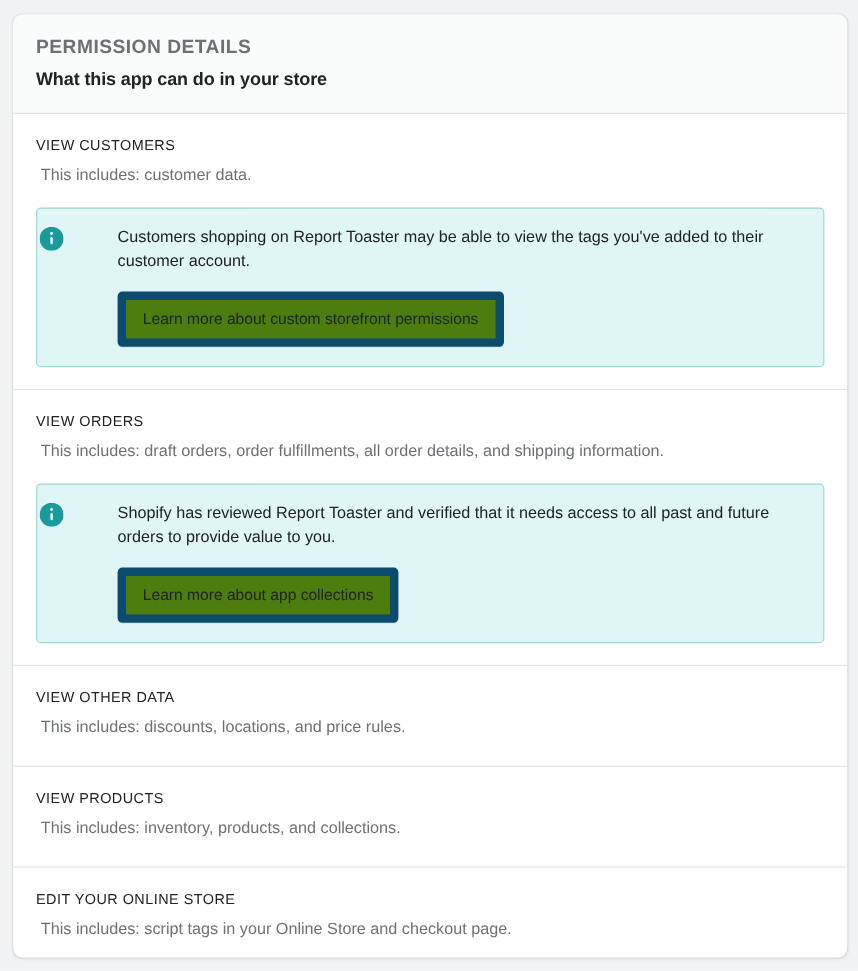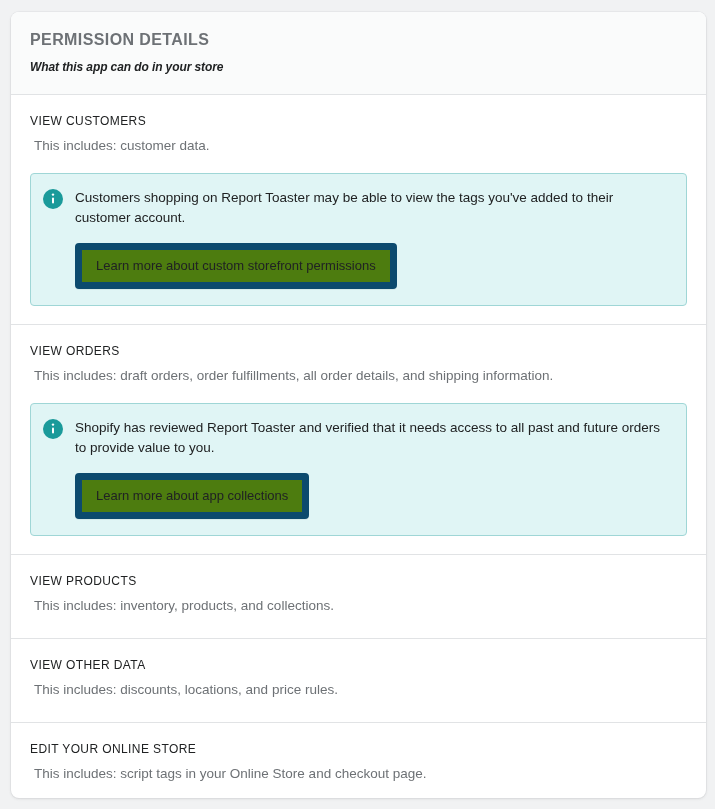--- a/index.html
+++ b/index.html
@@ -39,27 +39,26 @@
     font-size: 16px;
     font-weight: 700;
     letter-spacing: 0.4px;
     color: #6d7175;
     text-transform: uppercase;
     line-height: 16px;
     margin: 0 0 9px 0;
   }
 
   .card-title {
-    font-size: 12px;
+    font-size: 15px;
     font-weight: 700;
     color: #202223;
     line-height: 20px;
     margin: 0;
     letter-spacing: -0.1px;
-    font-style: italic;
   }
 
   .section {
     padding: 18px 19px 18px 19px;
     border-bottom: 1px solid #e1e3e5;
     box-sizing: border-box;
   }
   .section:last-child {
     border-bottom: none;
   }
@@ -79,24 +78,25 @@
     color: #6d7175;
     line-height: 20px;
     margin: 4px;
   }
 
   .banner {
     margin-top: 17px;
     background: #e0f5f5;
     border: 1px solid #9fd6d6;
     border-radius: 4px;
-    padding: 14px 16px 16px 12px;
+    padding: 14px 16px 16px 2px;
     display: flex;
     align-items: flex-start;
     box-sizing: border-box;
+    gap: 33px;
   }
 
   .banner-icon {
     flex: 0 0 auto;
     width: 20px;
     height: 20px;
     margin-right: 12px;
     margin-top: 1px;
   }
   .banner-icon svg { display: block; }
@@ -168,26 +168,26 @@
         <circle cx="10" cy="5.6" r="1.2" fill="#ffffff"></circle>
       </svg>
     </span>
     <div class="banner-body">
       <p class="banner-text">Shopify has reviewed Report Toaster and verified that it needs access to all past and future orders to provide value to you.</p>
       <button type="button" class="banner-button">Learn more about app collections</button>
     </div>
   </div>
       </div>
       <div class="section">
+    <div class="section-title">VIEW OTHER DATA</div>
+    <p class="section-desc">This includes: discounts, locations, and price rules.</p>
+  </div>
+      <div class="section">
     <div class="section-title">VIEW PRODUCTS</div>
     <p class="section-desc">This includes: inventory, products, and collections.</p>
-  </div>
-      <div class="section">
-    <div class="section-title">VIEW OTHER DATA</div>
-    <p class="section-desc">This includes: discounts, locations, and price rules.</p>
   </div>
       <div class="section">
     <div class="section-title">EDIT YOUR ONLINE STORE</div>
     <p class="section-desc">This includes: script tags in your Online Store and checkout page.</p>
   </div>
     </div>
 
 </div>
 
 </body></html>

